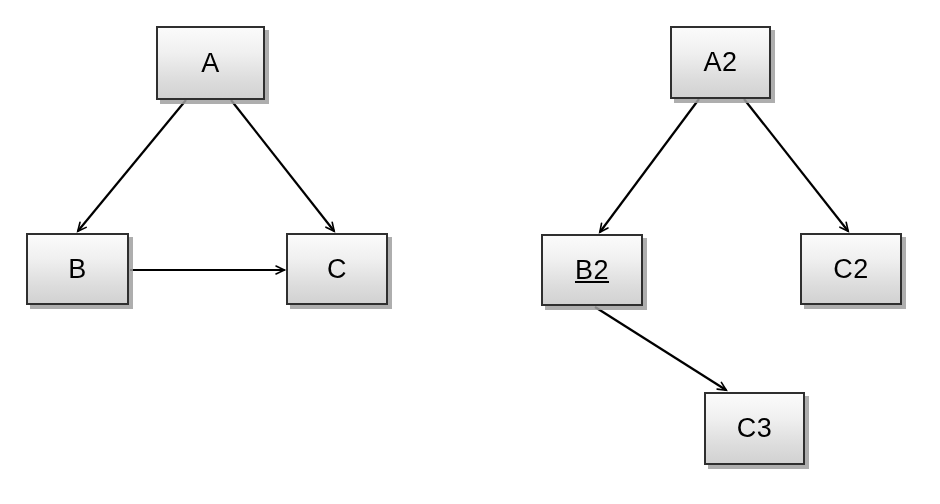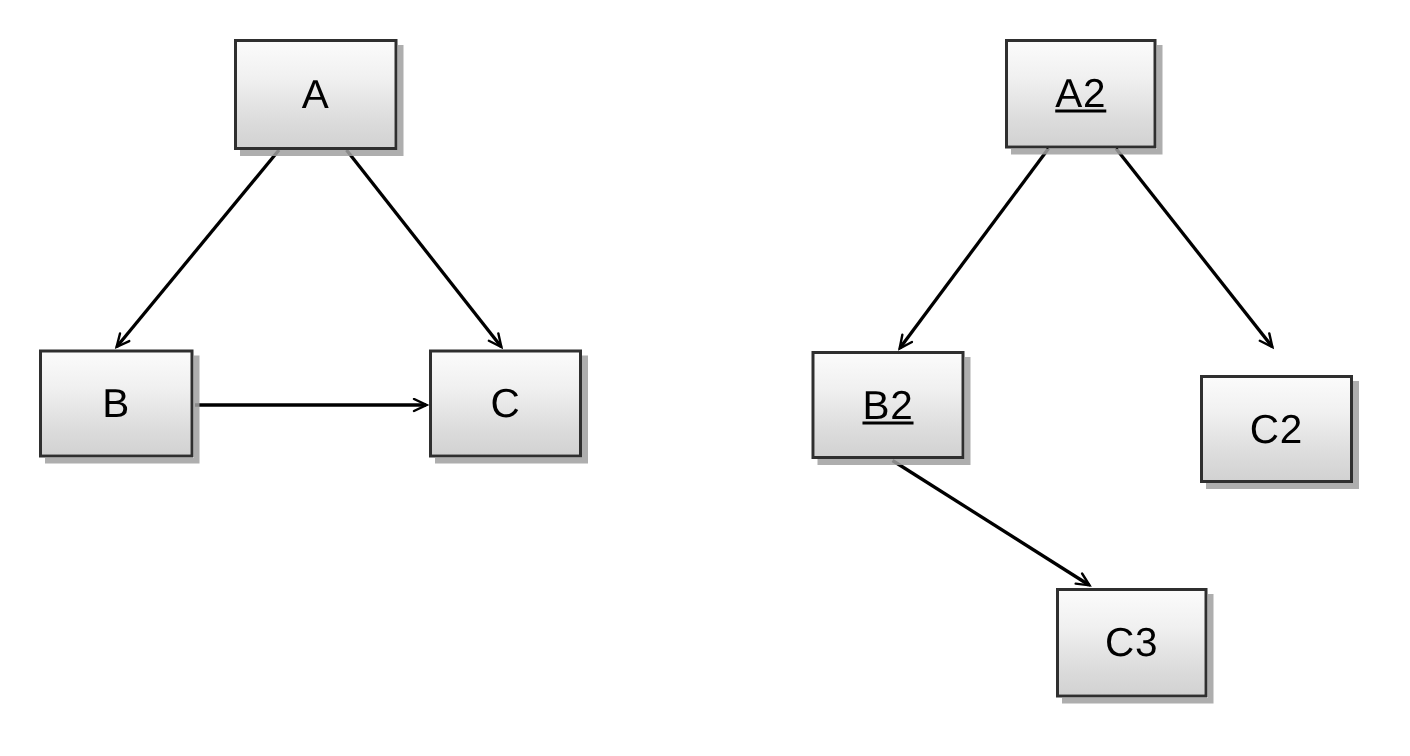--- a/index.html
+++ b/index.html
@@ -69,27 +69,27 @@
   <div id="nodes-group">
       <div class="node" style="left: 156px; top: 26px; width: 109px; height: 74px;">
         <span class="node-label">A</span>
       </div>
       <div class="node" style="left: 26px; top: 233px; width: 103px; height: 72px;">
         <span class="node-label">B</span>
       </div>
       <div class="node" style="left: 286px; top: 233px; width: 102px; height: 72px;">
         <span class="node-label">C</span>
       </div>
-      <div class="node" style="left: 670px; top: 26px; width: 101px; height: 73px; text-decoration: underline;">
+      <div class="node" style="left: 670px; top: 26px; width: 101px; height: 73px;">
         <span class="node-label">A2</span>
       </div>
       <div class="node" style="left: 541px; top: 234px; width: 102px; height: 72px; text-decoration: underline;">
         <span class="node-label">B2</span>
       </div>
-      <div class="node" style="left: 800px; top: 250px; width: 102px; height: 72px;">
+      <div class="node" style="left: 800px; top: 233px; width: 102px; height: 72px;">
         <span class="node-label">C2</span>
       </div>
       <div class="node" style="left: 704px; top: 392px; width: 101px; height: 73px;">
         <span class="node-label">C3</span>
       </div>
     </div>
 
 </div>
 
 </body></html>

